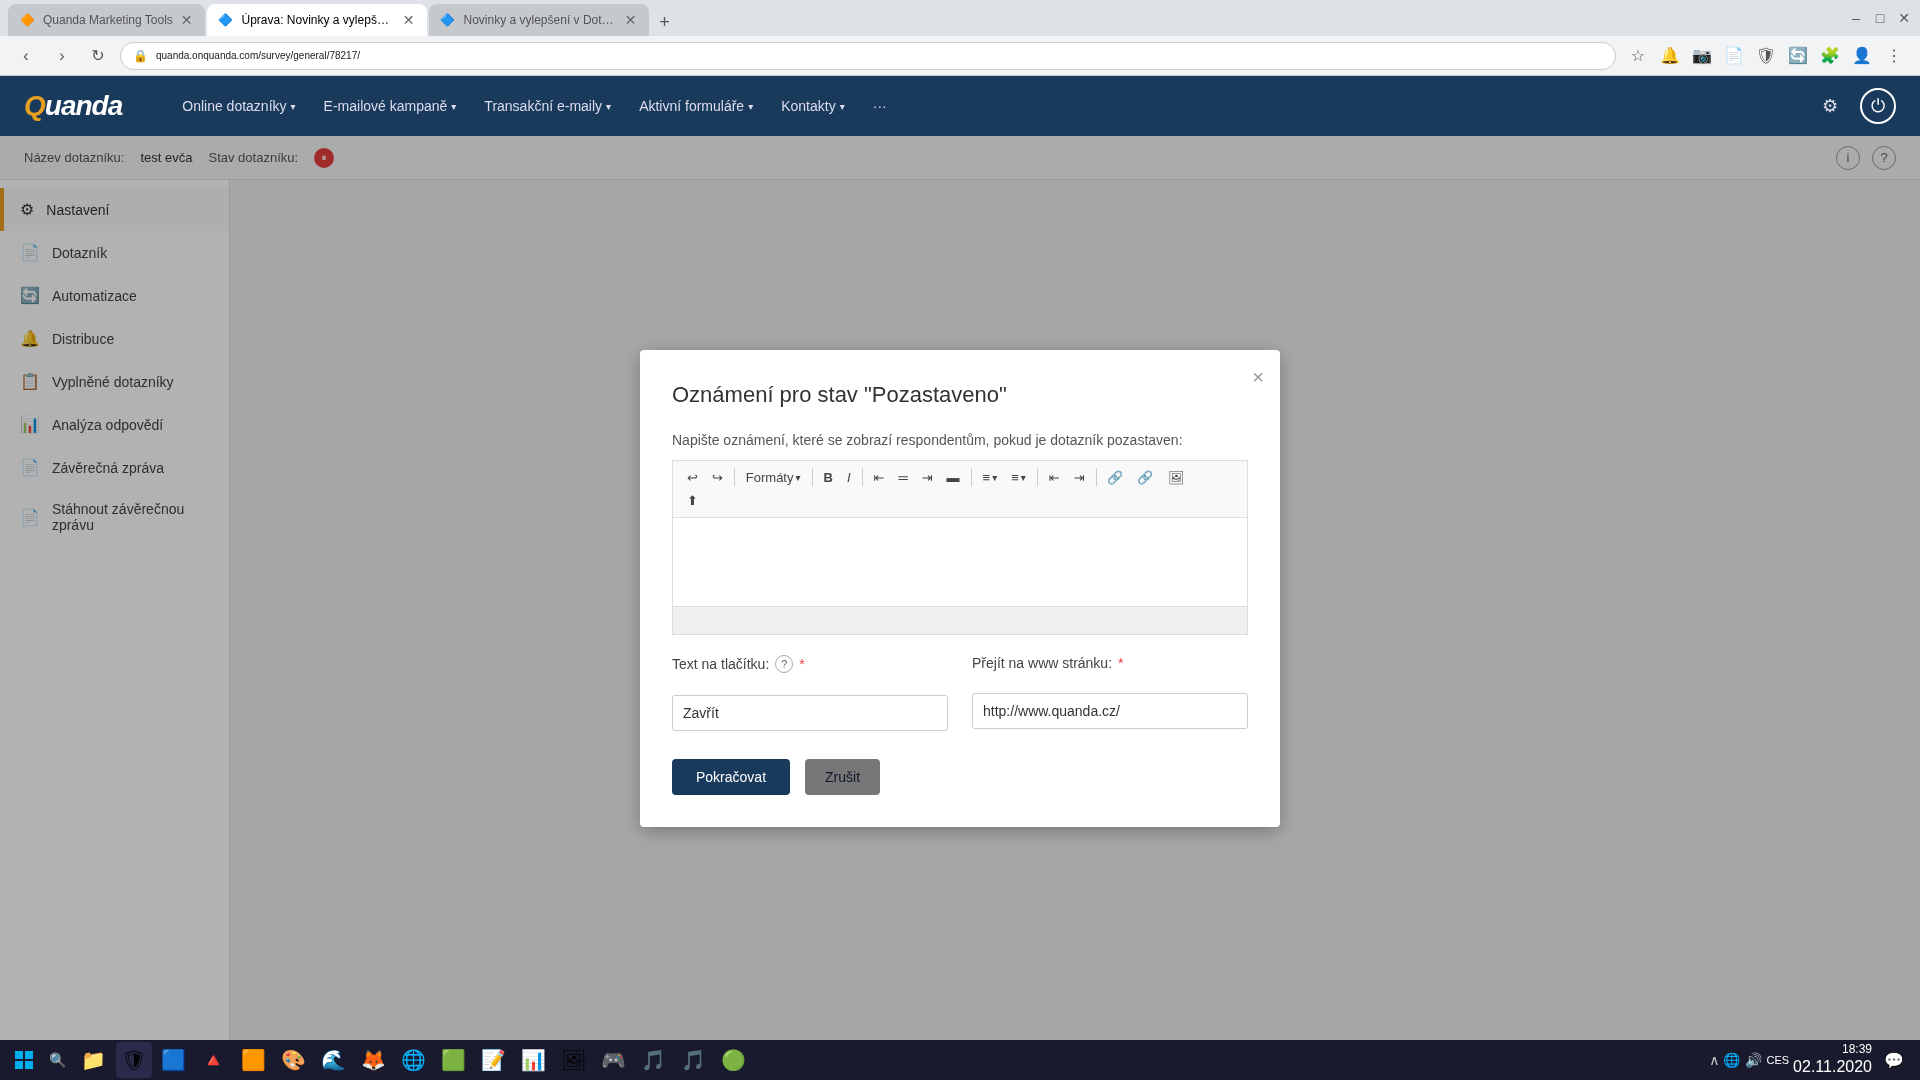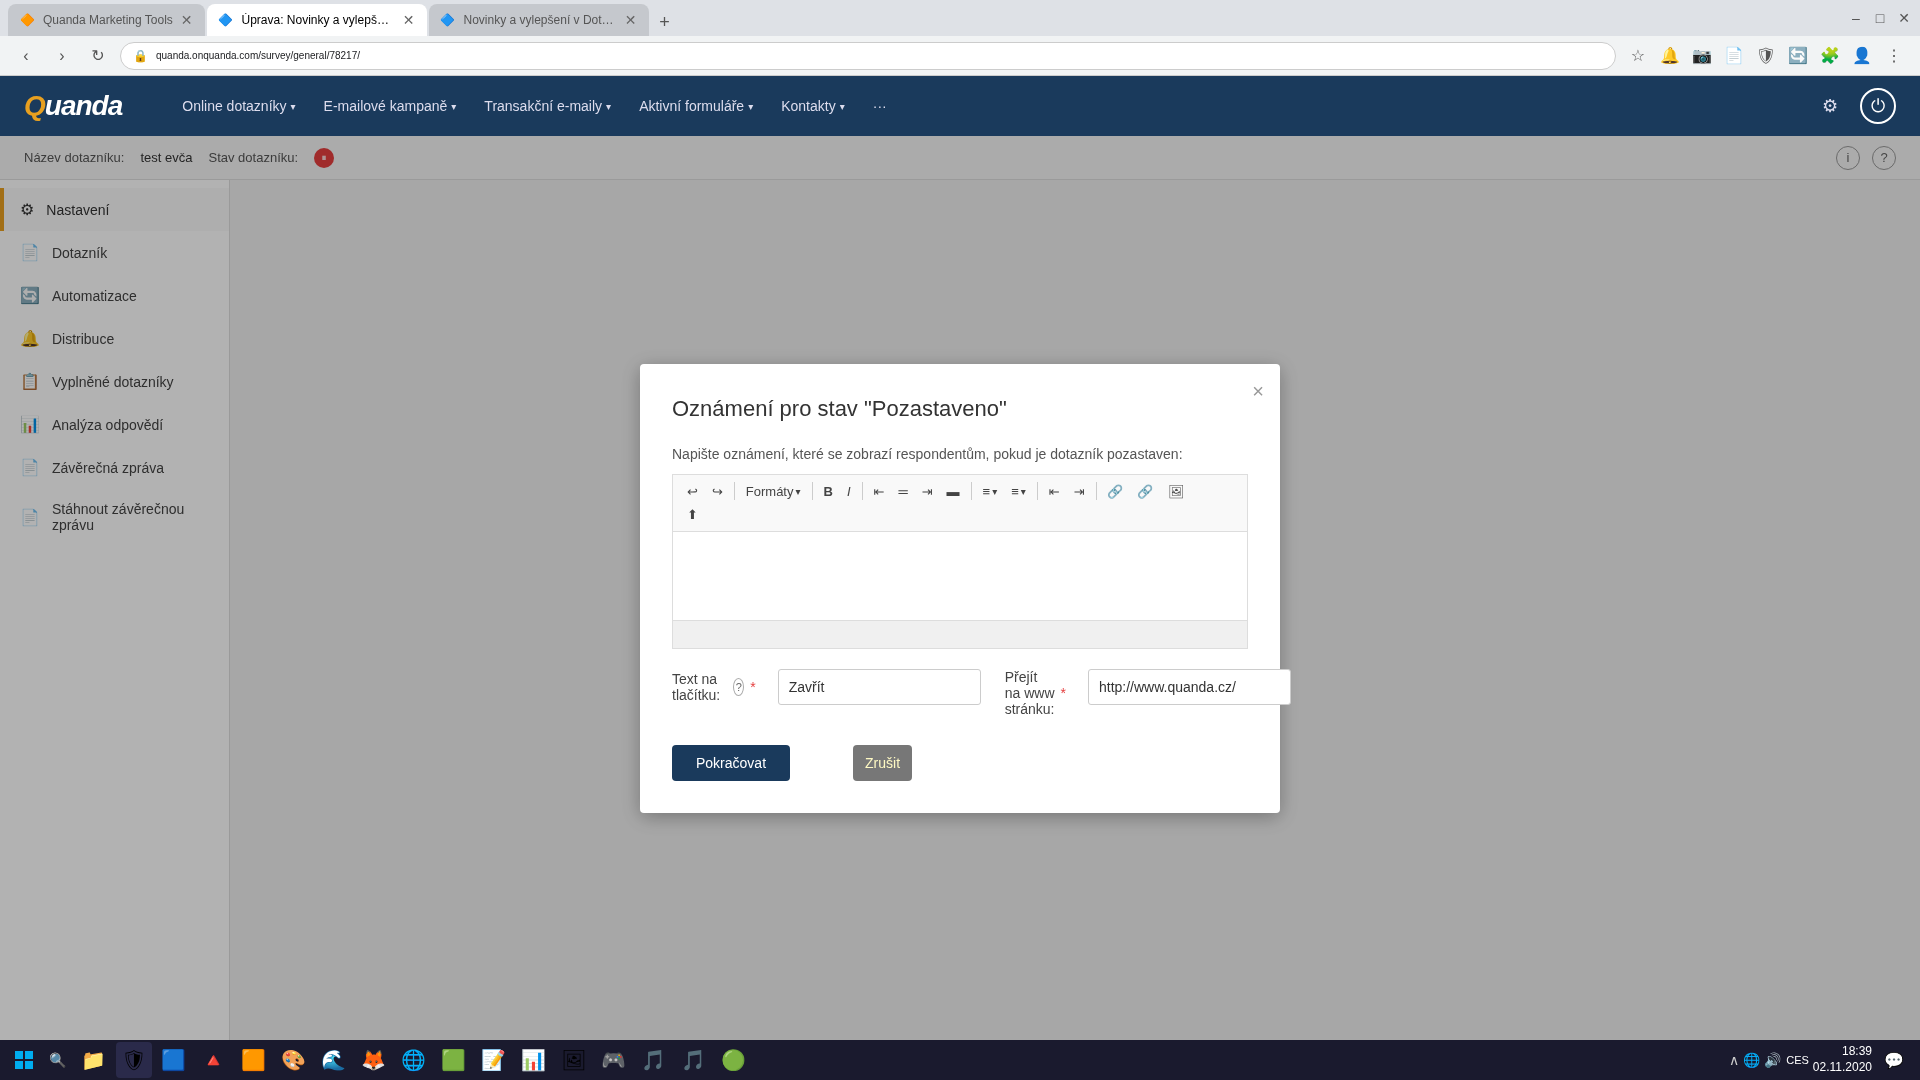--- a/index.html
+++ b/index.html
@@ -68,30 +68,30 @@
     .editor-toolbar { display: flex; align-items: center; padding: 6px 8px; border: 1px solid #ddd; border-bottom: none; background: #f9f9f9; gap: 2px; flex-wrap: wrap; }
     .editor-btn { padding: 3px 6px; font-size: 13px; color: #444; cursor: pointer; border: none; background: none; border-radius: 2px; display: inline-flex; align-items: center; gap: 2px; }
     .editor-btn.bold { font-weight: bold; }
     .editor-btn.italic { font-style: italic; }
     .editor-divider { width: 1px; height: 18px; background: #ccc; margin: 0 3px; }
     .editor-area { border: 1px solid #ddd; min-height: 100px; background: #fff; padding: 8px; }
     .editor-footer { border: 1px solid #ddd; border-top: none; background: #f0f0f0; height: 28px; }
 
     
     .form-row { display: flex; gap: 24px; margin-top: 20px; align-items: flex-start; }
-    .form-group { display: flex; flex-direction: row; gap: 22px; flex: 1; }
+    .form-group { display: flex; flex-direction: column; gap: 22px; flex: 1; }
     .form-label { font-size: 14px; color: #444; display: flex; align-items: center; gap: 6px; }
     .required-star { color: #e53e3e; }
     .help-icon { width: 18px; height: 18px; border-radius: 50%; border: 1px solid #aaa; display: inline-flex; align-items: center; justify-content: center; font-size: 11px; color: #666; cursor: pointer; }
     .form-input { height: 36px; border: 1px solid #ccc; border-radius: 3px; padding: 0 10px; font-size: 14px; color: #333; }
 
     
     .modal-actions { margin-top: 28px; display: flex; gap: 15px; }
     .btn-primary { background: #1a3a5c; color: #fff; border: none; padding: 10px 24px; border-radius: 4px; font-size: 14px; cursor: pointer; font-weight: 500; }
-    .btn-secondary { background: #777; color: #fef9c3; border: none; padding: 10px 12px; border-radius: 4px; font-size: 14px; cursor: pointer; margin-left: 48px; }
+    .btn-secondary { background: #777; color: #0f172a; border: none; padding: 10px 20px; border-radius: 4px; font-size: 14px; cursor: pointer; }
 
     
     .taskbar { position: fixed; bottom: 0; left: 0; right: 0; height: 40px; background: #1a1a2e; display: flex; align-items: center; padding: 0 8px; gap: 4px; z-index: 200; }
     .taskbar-start { width: 32px; height: 32px; display: flex; align-items: center; justify-content: center; cursor: pointer; }
     .taskbar-search { width: 28px; height: 28px; display: flex; align-items: center; justify-content: center; color: #fff; cursor: pointer; }
     .taskbar-app { width: 36px; height: 36px; display: flex; align-items: center; justify-content: center; border-radius: 4px; cursor: pointer; font-size: 20px; }
     .taskbar-spacer { flex: 1; }
     .taskbar-time { text-align: right; line-height: 1.3; }
     .taskbar-icons { display: flex; gap: 4px; align-items: center; }
     .tray-icon { font-size: 14px; cursor: pointer; color: #ccc; }
@@ -335,16 +335,16 @@
   <div class="taskbar-app">🟢</div>
   <div class="taskbar-spacer"></div>
   <div class="taskbar-icons">
     <span class="tray-icon">∧</span>
     <span class="tray-icon">🌐</span>
     <span class="tray-icon">🔊</span>
     <span class="ces-label">CES</span>
   </div>
   <div class="taskbar-time">
     <div style="color:#fff;font-size:12px;">18:39</div>
-    <div style="color:#fff;font-size:12px;">02.11.2020</div>
+    <div style="color:#fff;font-size:16px;">02.11.2020</div>
   </div>
   <div class="taskbar-app" style="font-size:16px;">💬</div>
 </div>
 
 </body></html>

